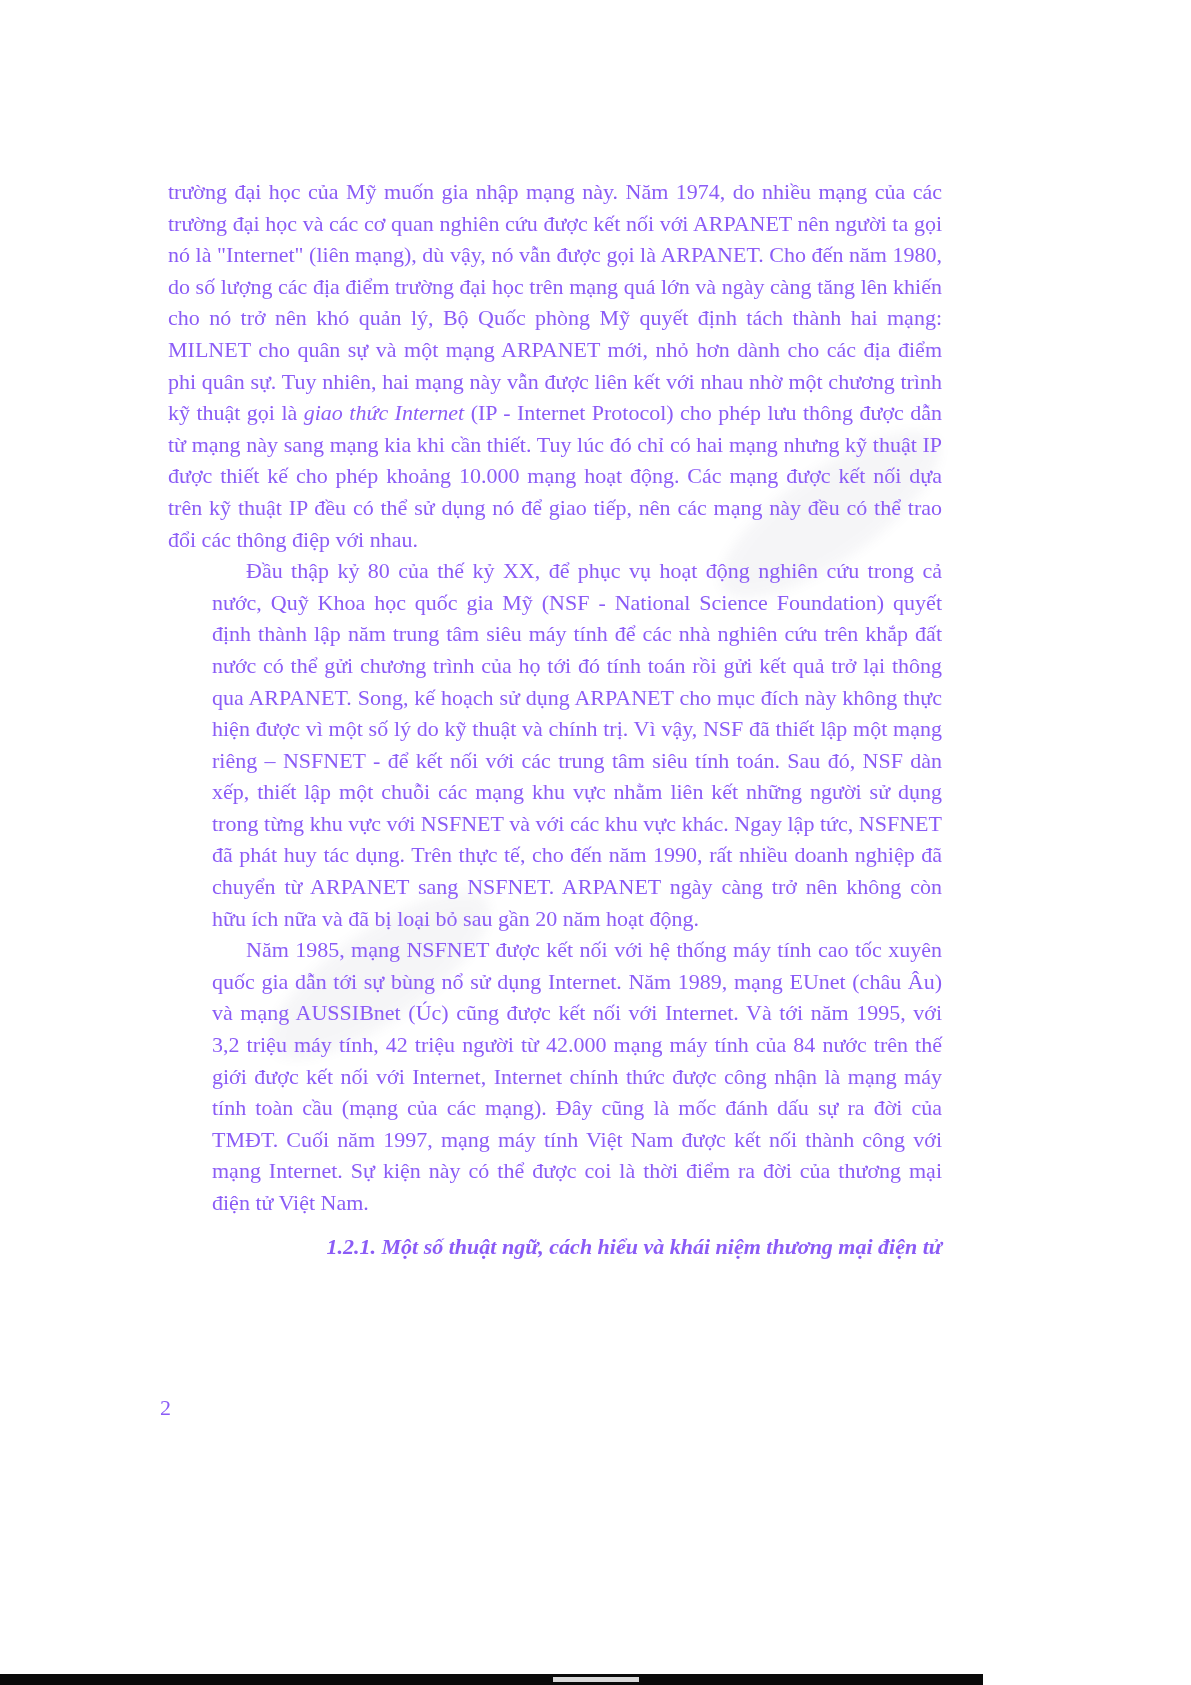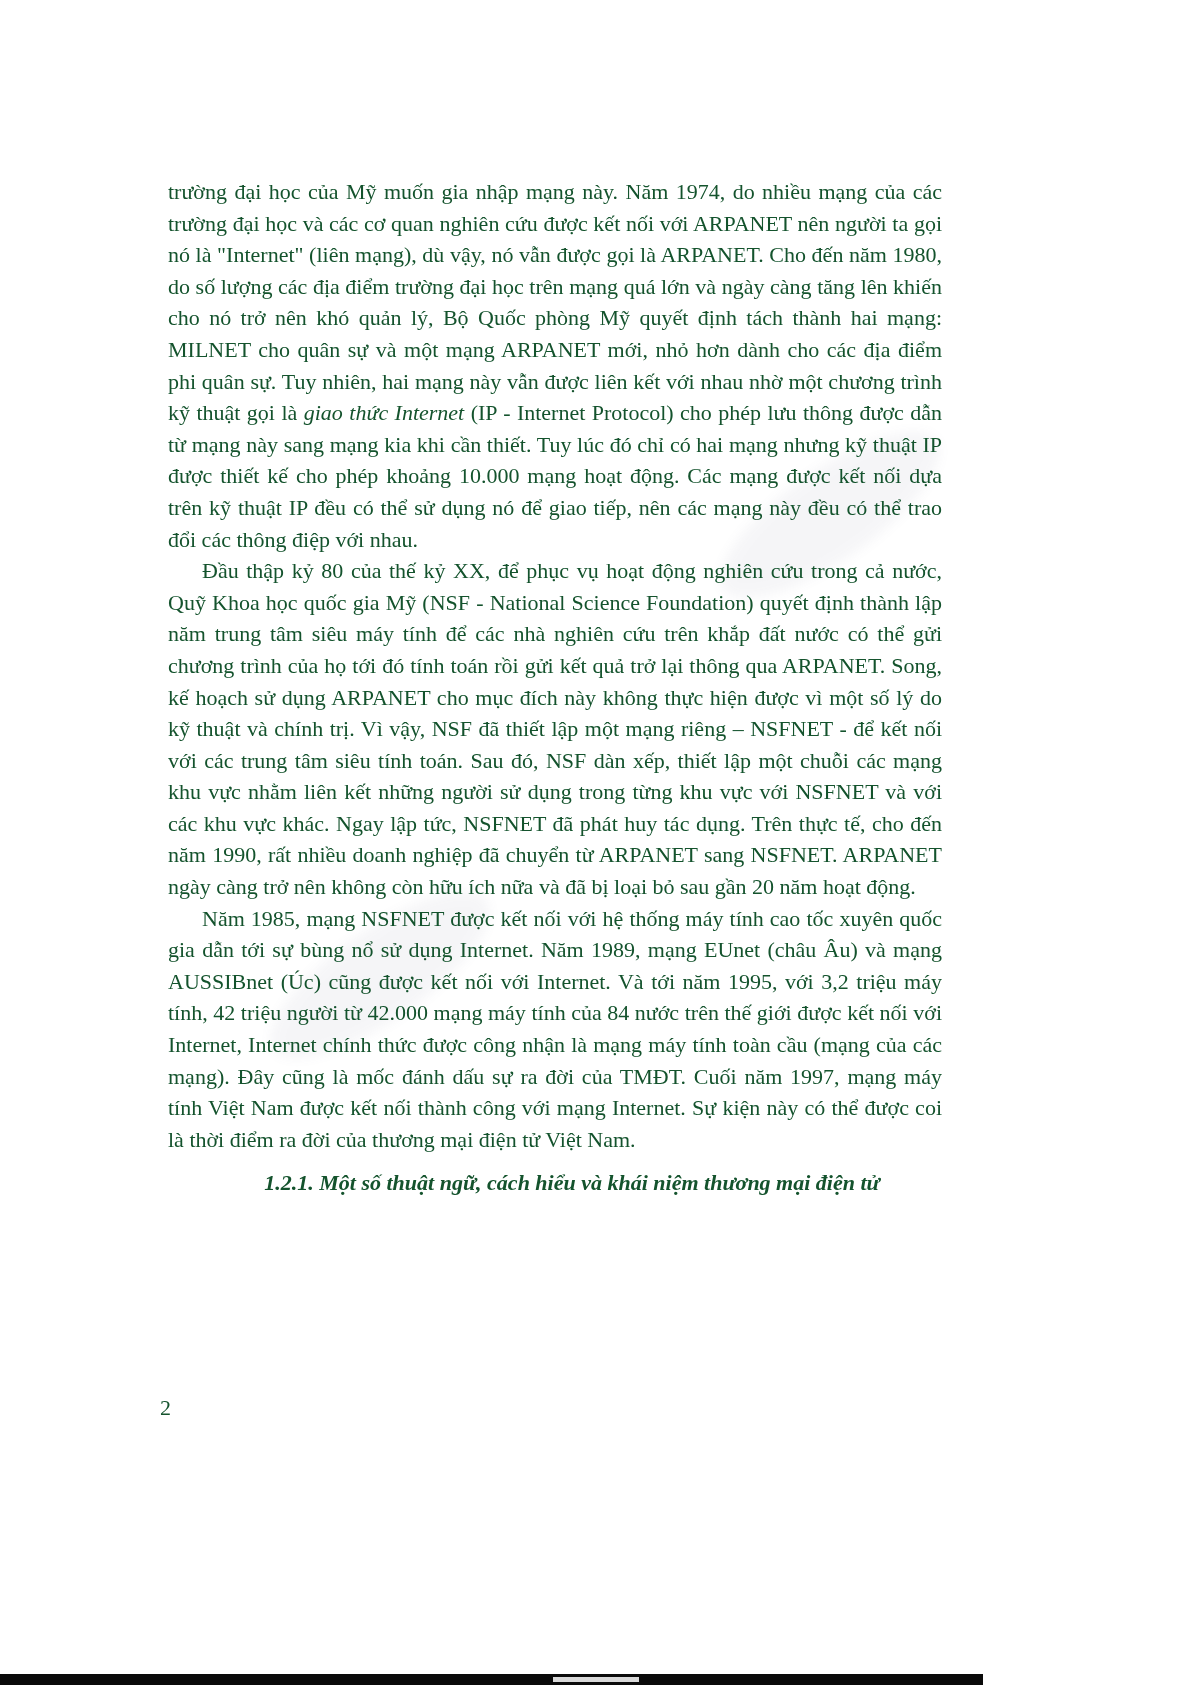--- a/index.html
+++ b/index.html
@@ -3,42 +3,42 @@
 <meta charset="utf-8">
 <style>
   html, body { margin: 0; padding: 0; background: #ffffff; }
   .page {
     position: relative;
     width: 983px;
     height: 1685px;
     background: #ffffff;
     overflow: hidden;
     font-family: "Liberation Serif", serif;
-    color: #14532d;
+    color: #8b5cf6;
   }
   .text-block {
     position: absolute;
     left: 168px;
     top: 176px;
     width: 774px;
     font-size: 22px;
     line-height: 31.6px;
     text-align: justify;
   }
   .para { margin: 0; }
-  .para.indent { text-indent: 34px; }
+  .para.indent { text-indent: 34px; margin-left: 44px; }
   .italic-term { font-style: italic; }
   .heading {
     margin: 12px 0 0 0;
     font-size: 22px;
     line-height: 31.6px;
     font-weight: bold;
     font-style: italic;
     text-indent: 34px;
-    text-align: center;
+    text-align: right;
   }
   .page-number {
     position: absolute;
     left: 160px;
     top: 1394px;
     font-size: 22px;
     line-height: 28px;
   }
   
   .wm {

